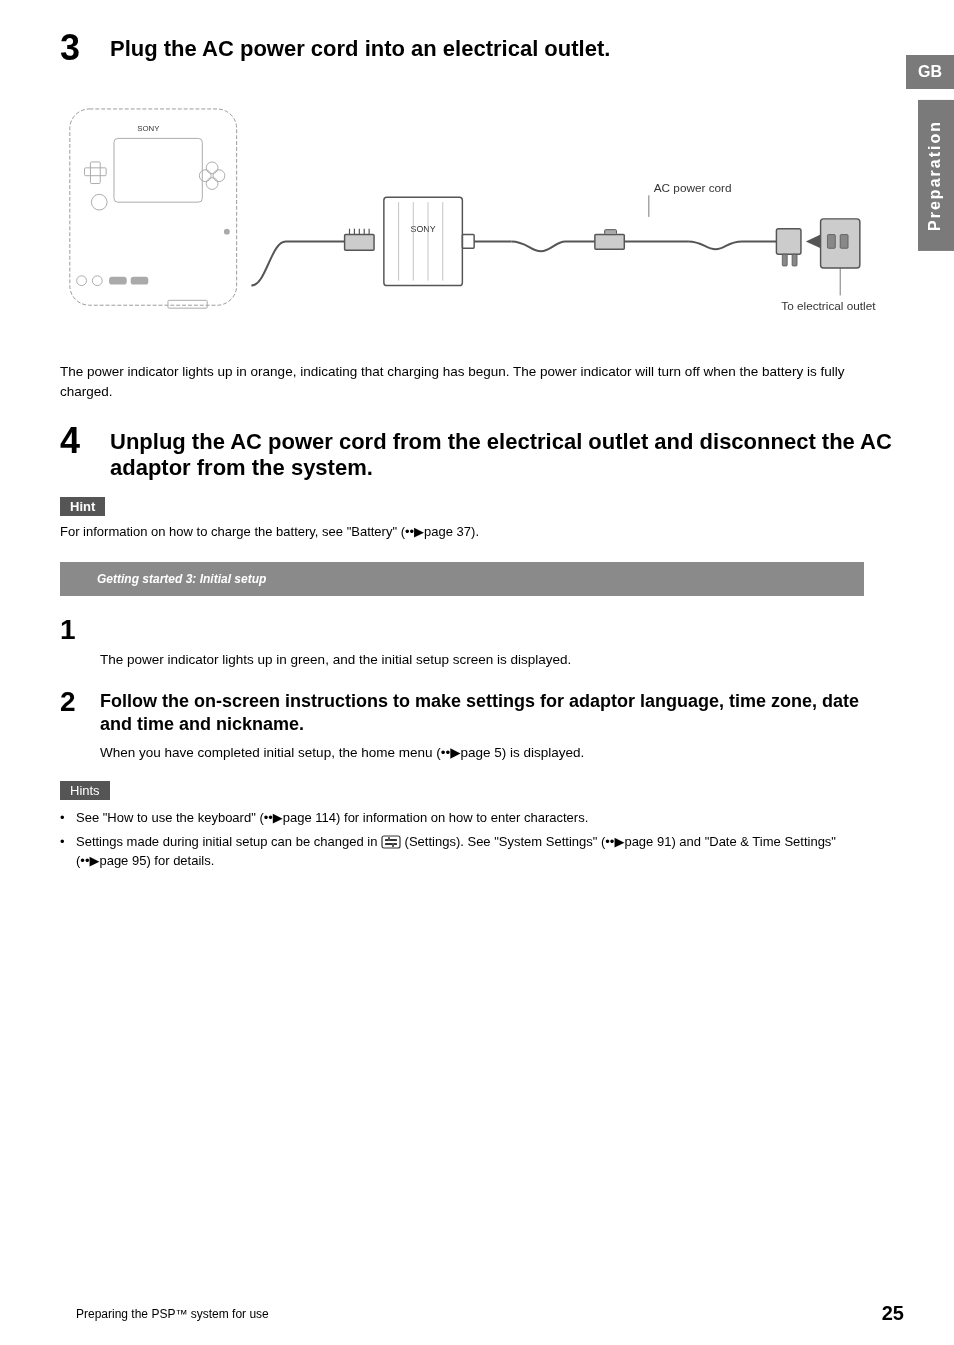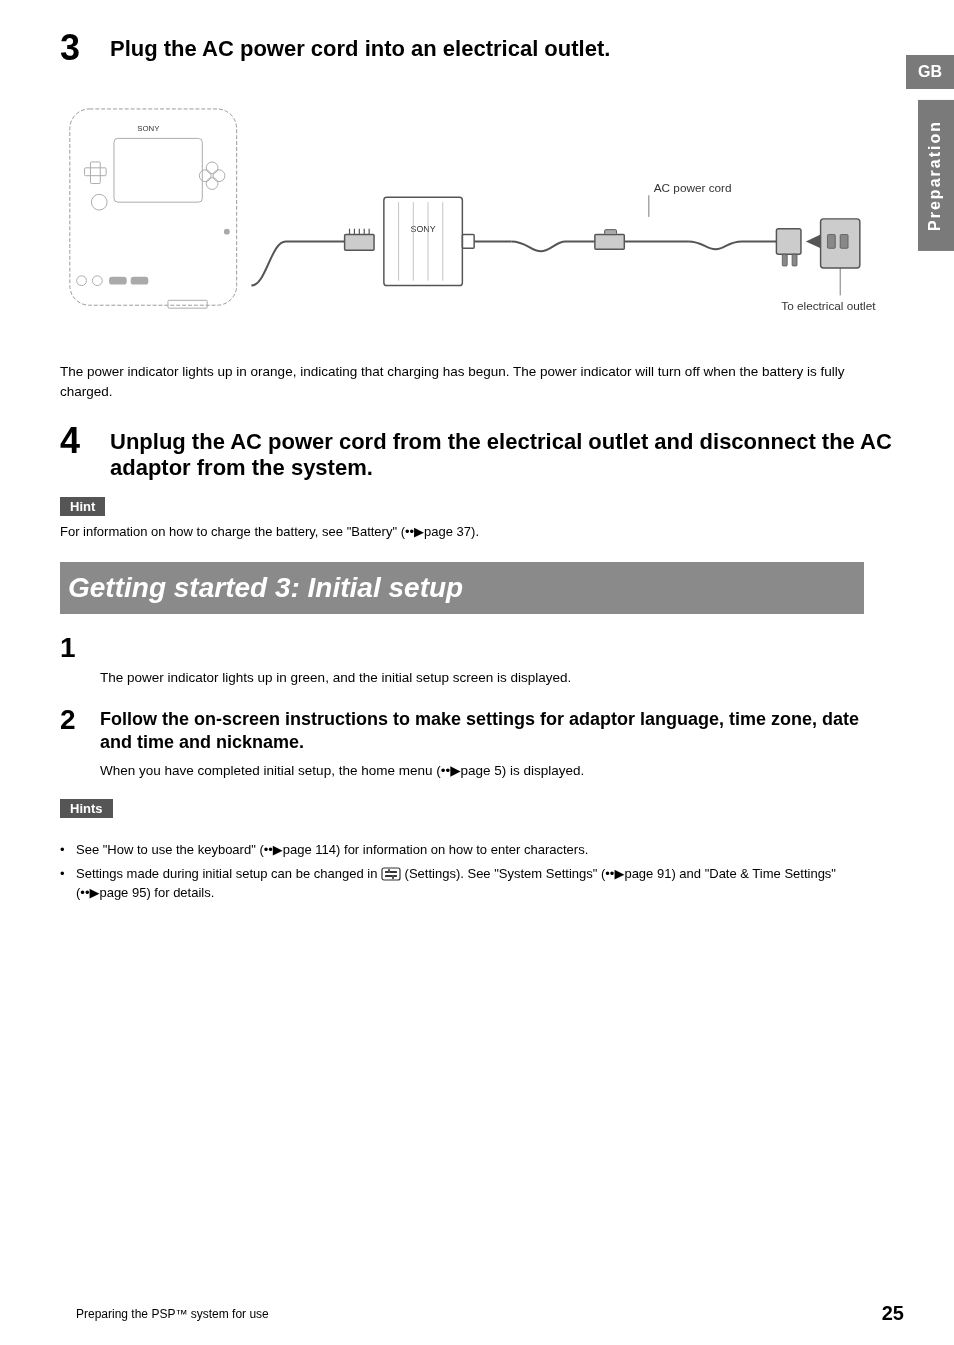--- a/index.html
+++ b/index.html
@@ -111,24 +111,24 @@
 
     .hint-text {
       font-size: 13px;
       line-height: 1.5;
     }
 
     
     .section-banner {
       background: #8a8a8a;
       color: #fff;
-      font-size: 28px;
+      font-size: 12px;
       font-weight: bold;
       font-style: italic;
-      padding: 10px 8px;
+      padding: 10px 37px;
       margin: 20px 0 20px 0;
       margin-right: 40px;
     }
 
     
     .substep {
       margin-bottom: 18px;
       margin-right: 40px;
     }
 
@@ -163,23 +163,23 @@
     .hints-box {
       margin-top: 16px;
       margin-right: 40px;
     }
 
     .hints-label {
       display: inline-block;
       background: #555;
       color: #fff;
       font-size: 13px;
-      font-weight: bold;
+      font-weight: normal;
       padding: 2px 10px;
-      margin-bottom: 22px;
+      margin-bottom: 8px;
     }
 
     .hints-list {
       list-style: none;
       padding: 0;
     }
 
     .hints-list li {
       font-size: 13px;
       line-height: 1.5;

